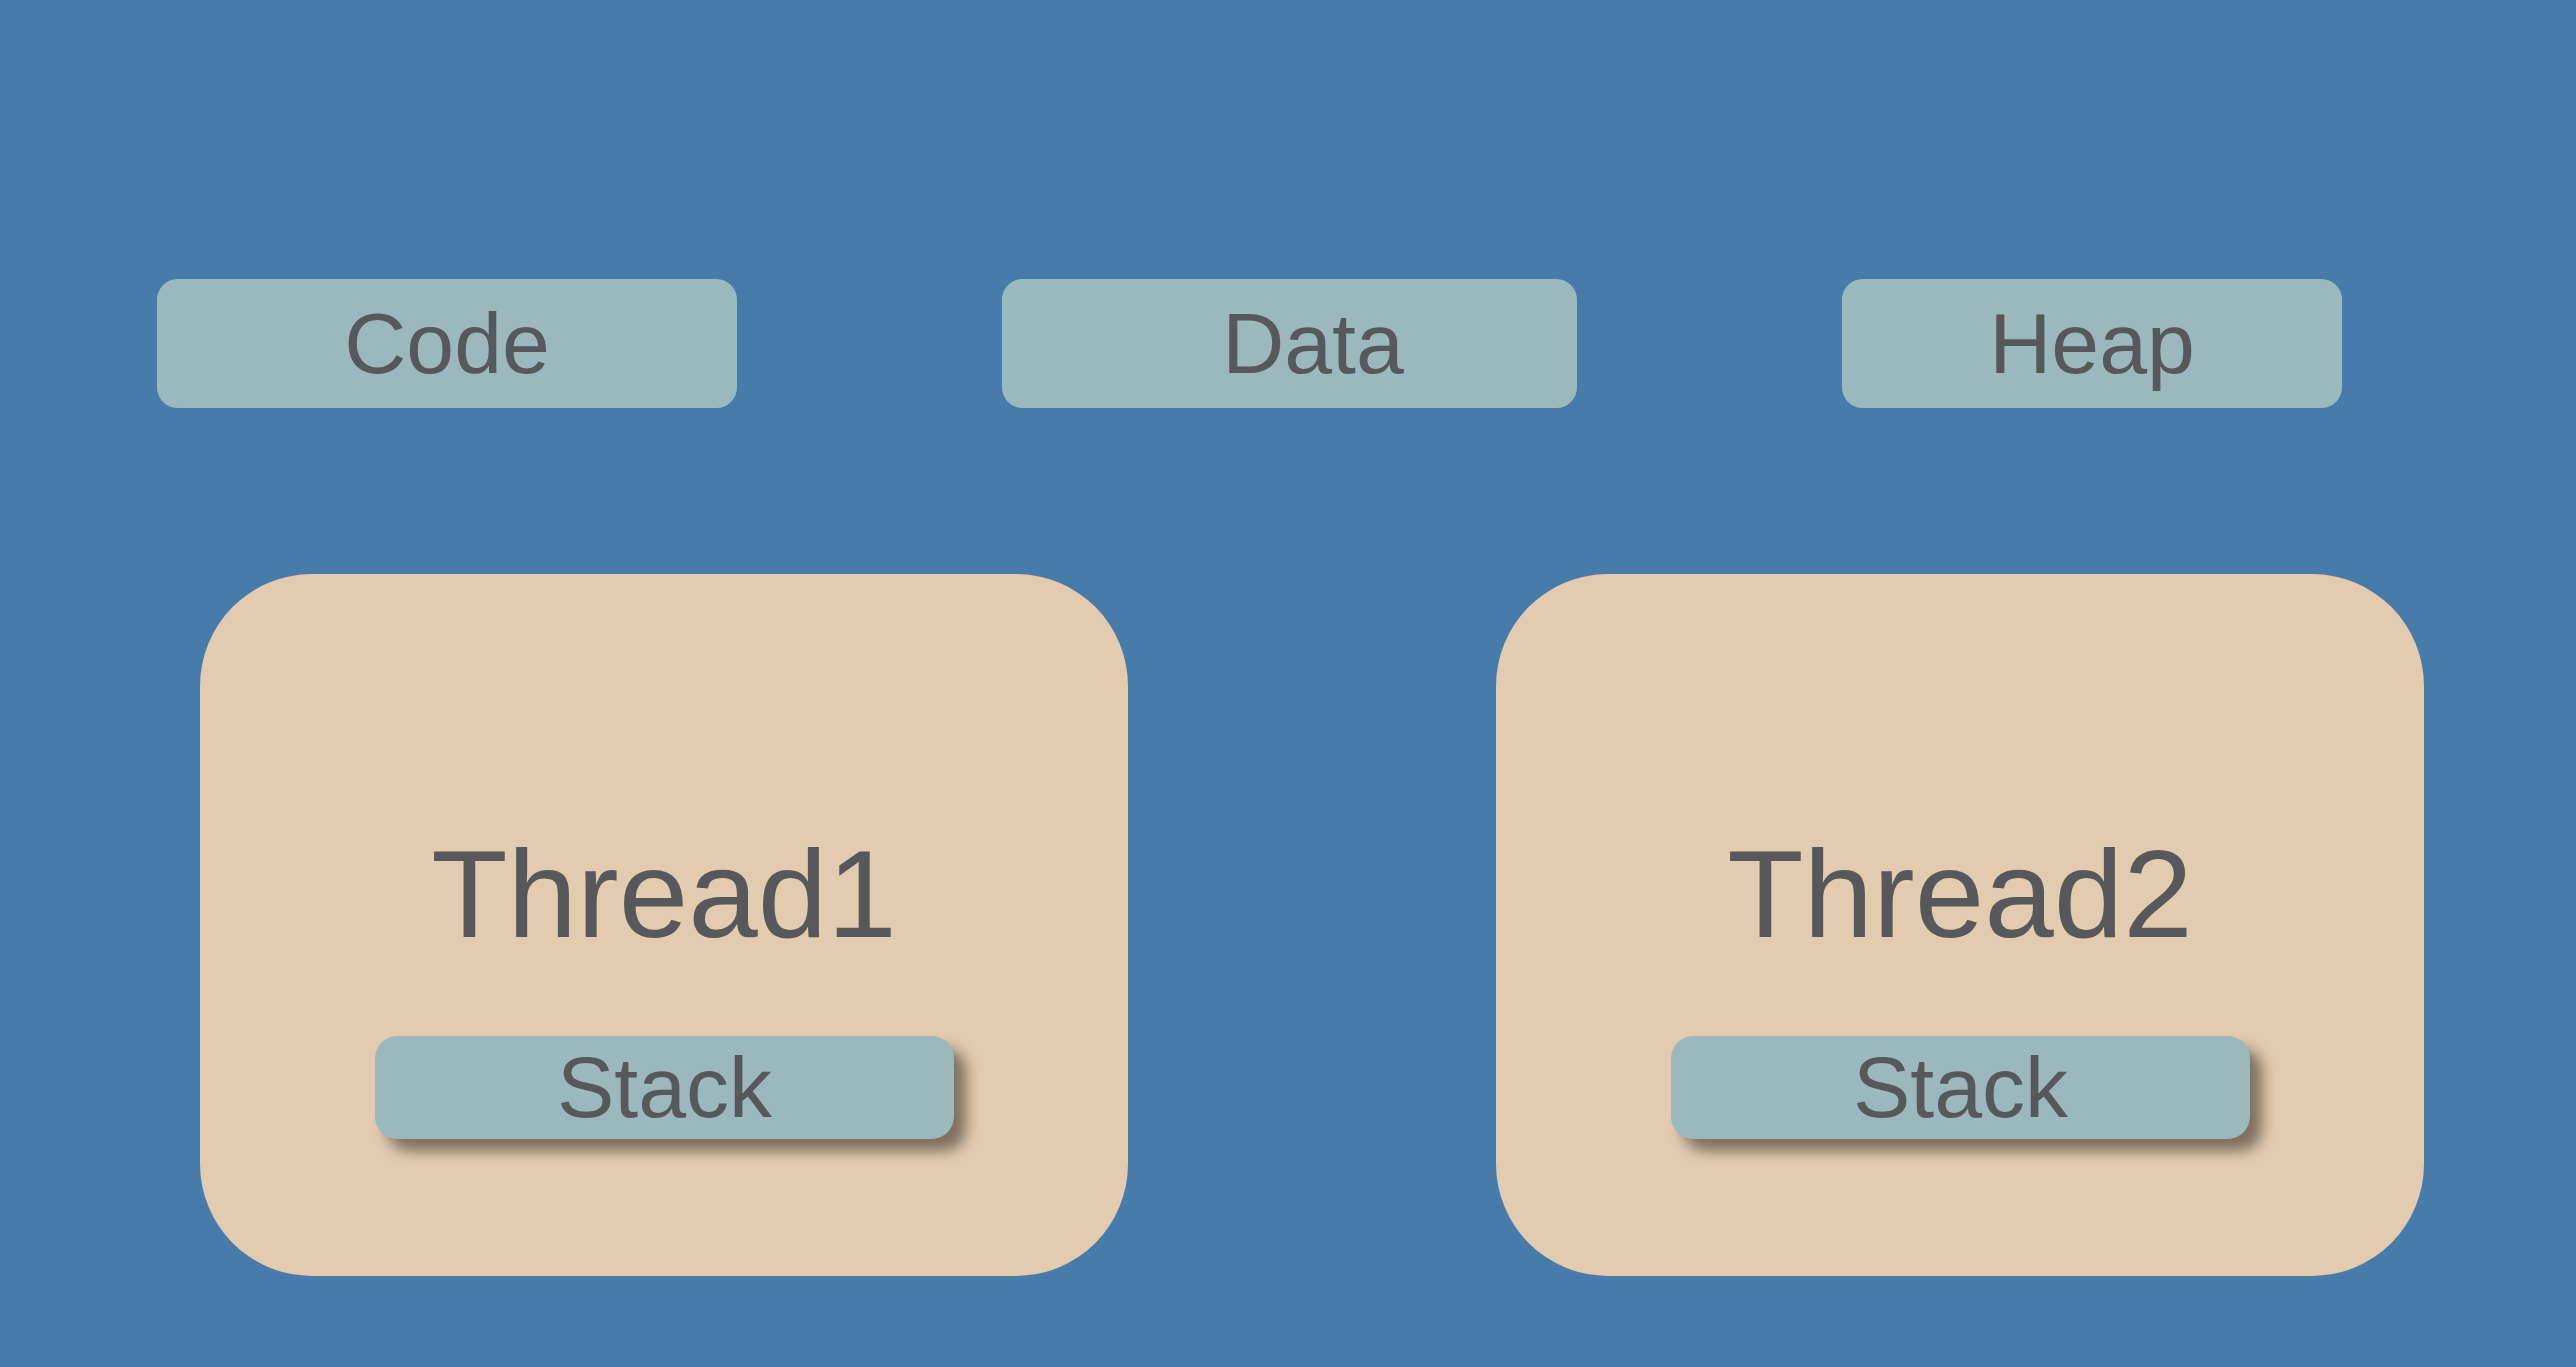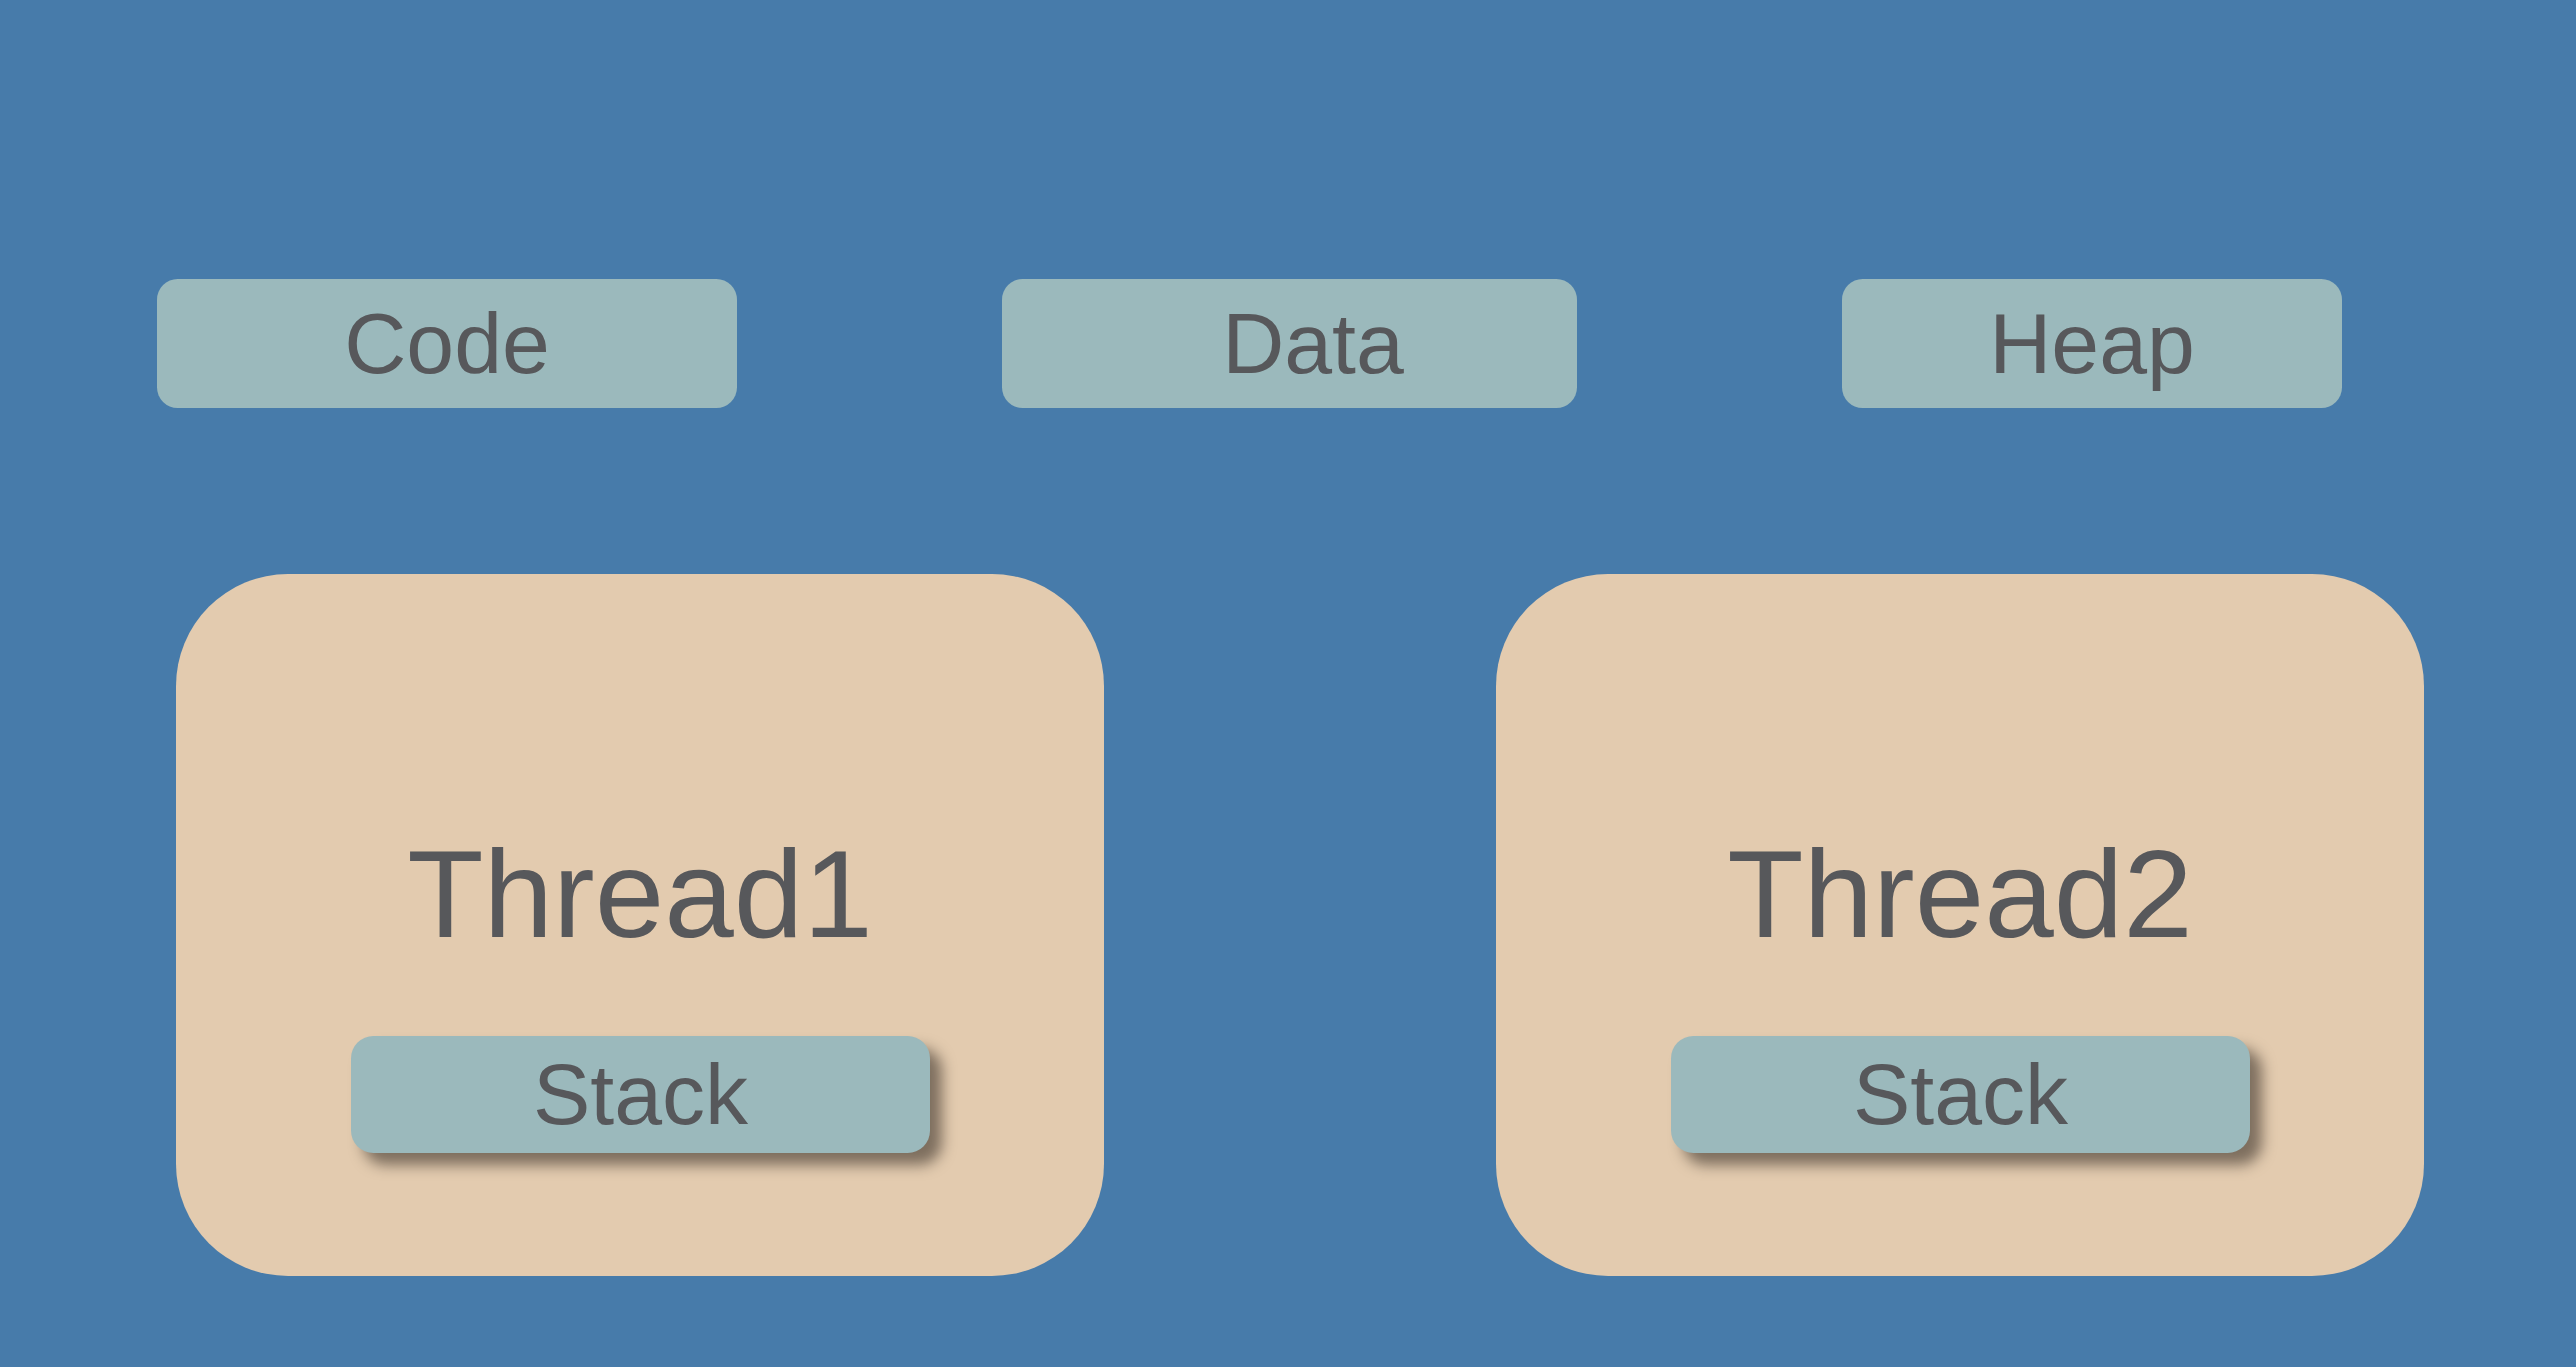--- a/index.html
+++ b/index.html
@@ -51,38 +51,38 @@
   .segment.data { left: 1002px; width: 575px; padding-left: 47px; }
   .segment.heap { left: 1842px; width: 500px; }
   .thread {
     position: absolute;
     top: 574px;
     height: 702px;
     width: 928px;
     border-radius: 112px;
     background: var(--thread-box);
   }
-  .thread.t1 { left: 176px; }
+  .thread.t1 { left: 200px; }
   .thread.t2 { left: 1496px; }
   .thread-label {
     position: absolute;
     top: 245px;
     left: 0;
     width: 100%;
     text-align: center;
     font-size: 125px;
     line-height: 1.2;
     color: var(--thread-text);
   }
   .stack {
     position: absolute;
     top: 462px;
     left: 175px;
     width: 579px;
-    height: 117px;
+    height: 103px;
     border-radius: 22.4px;
     background: var(--segment-box);
     box-shadow: 12px 12px 13.8px rgba(25, 20, 15, 0.5);
     display: flex;
     align-items: center;
     justify-content: center;
     font-size: 86px;
     color: var(--segment-text);
   }
 </style>

